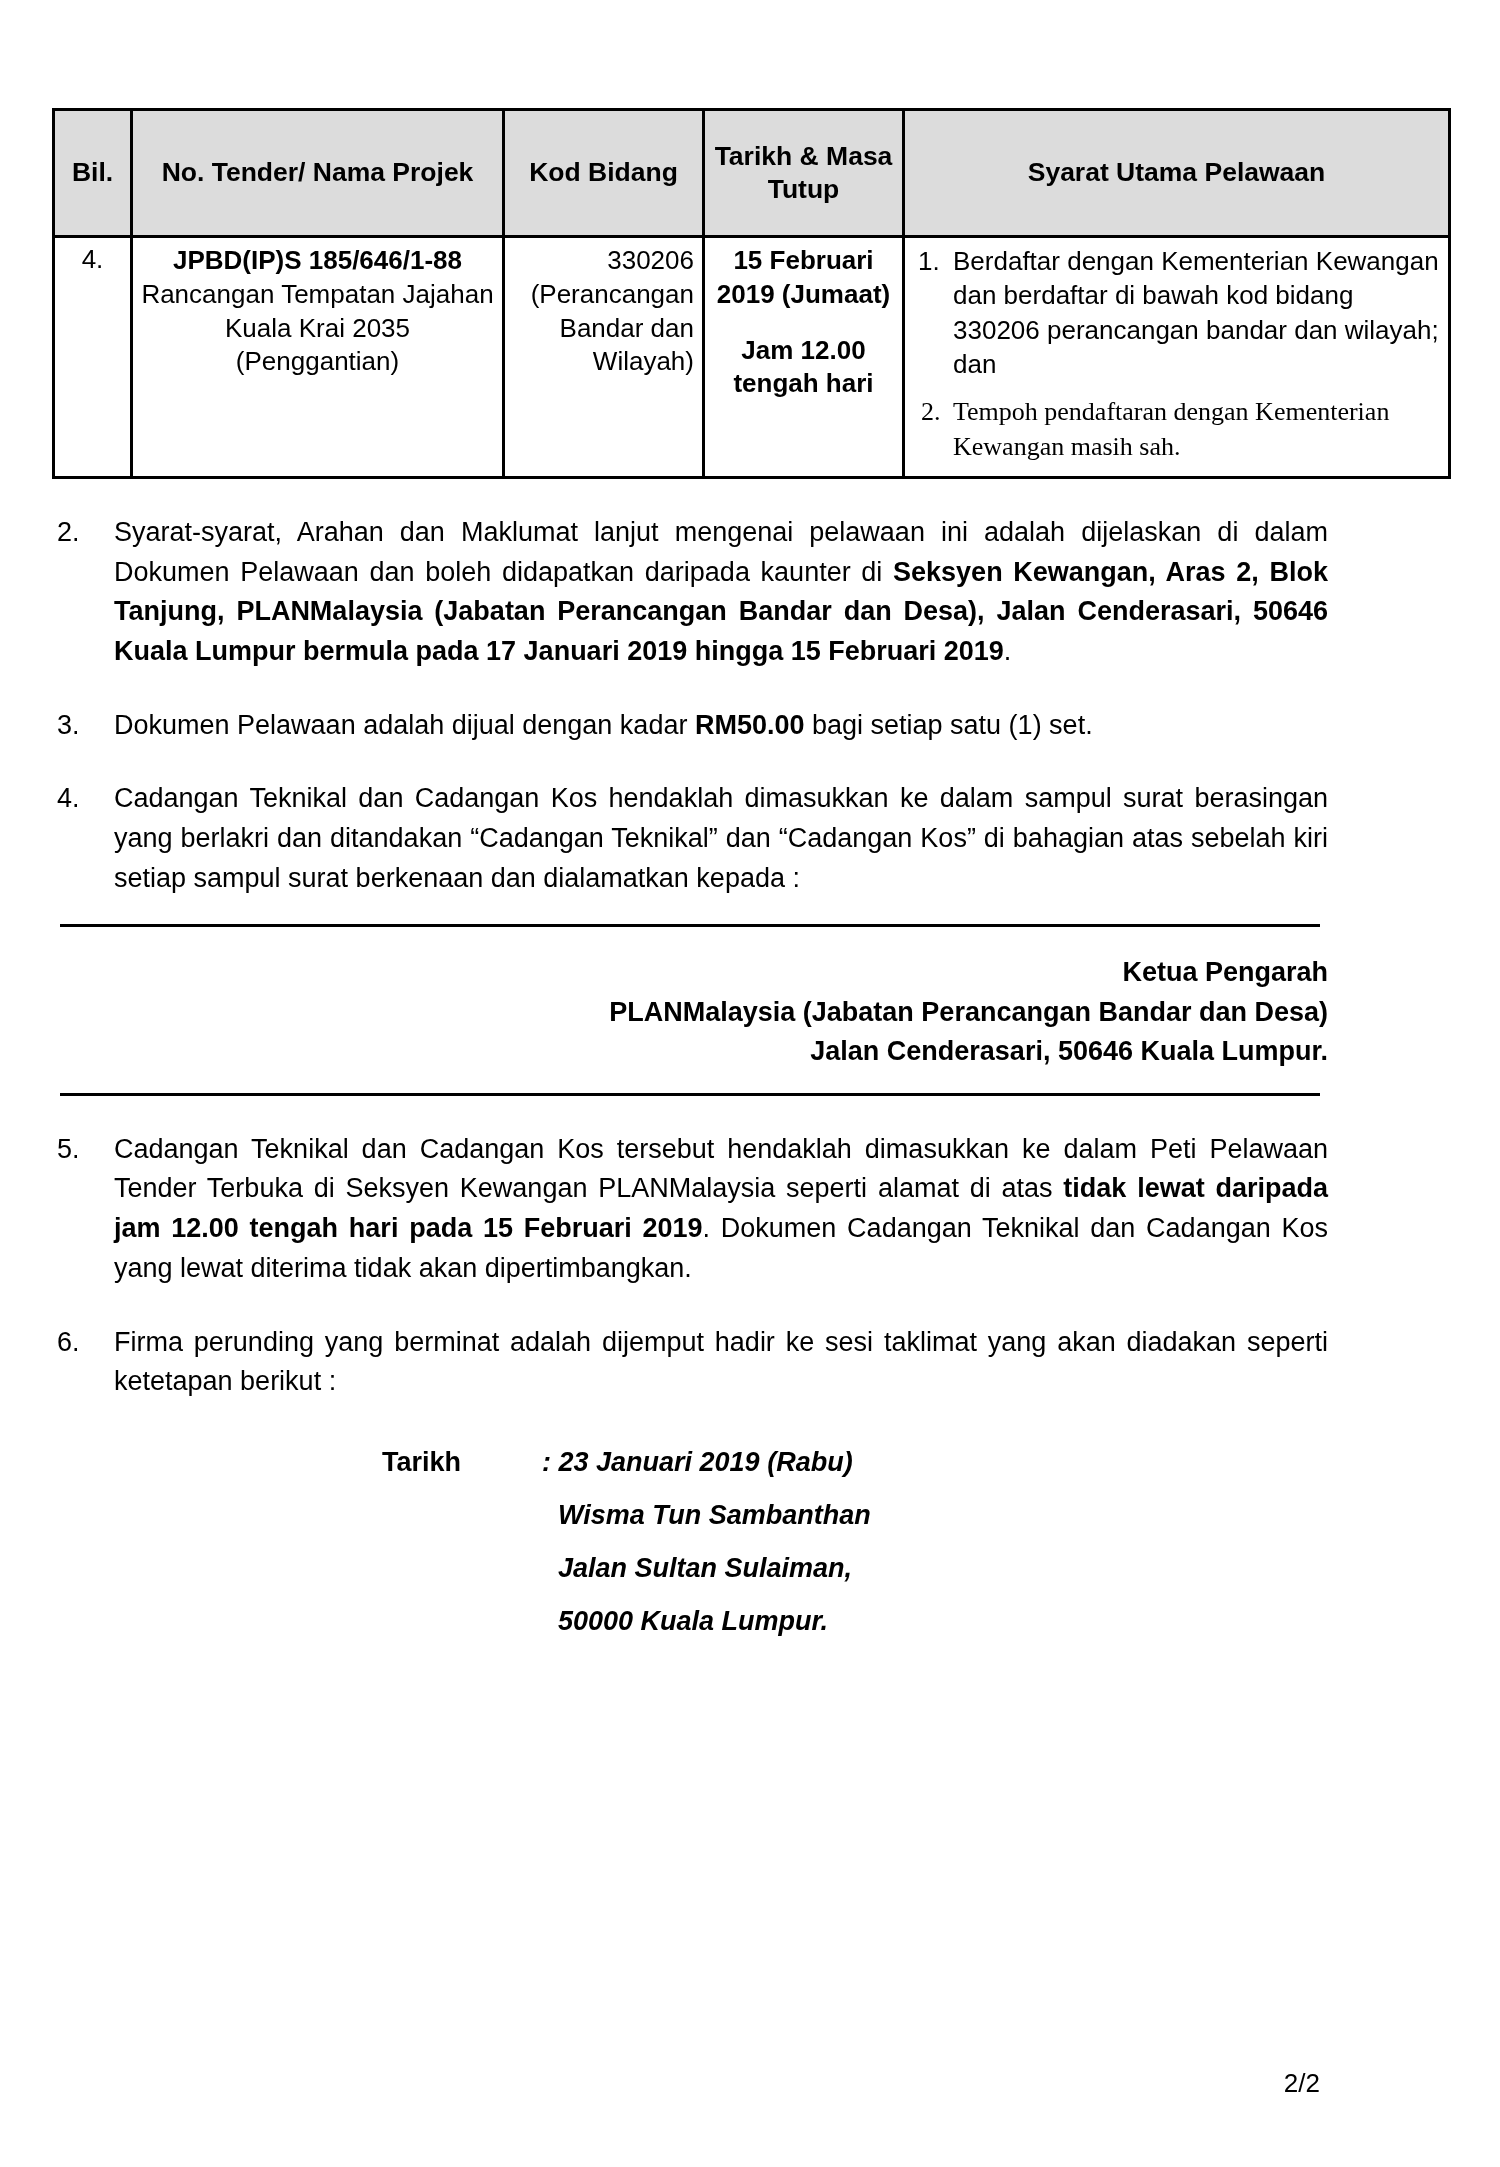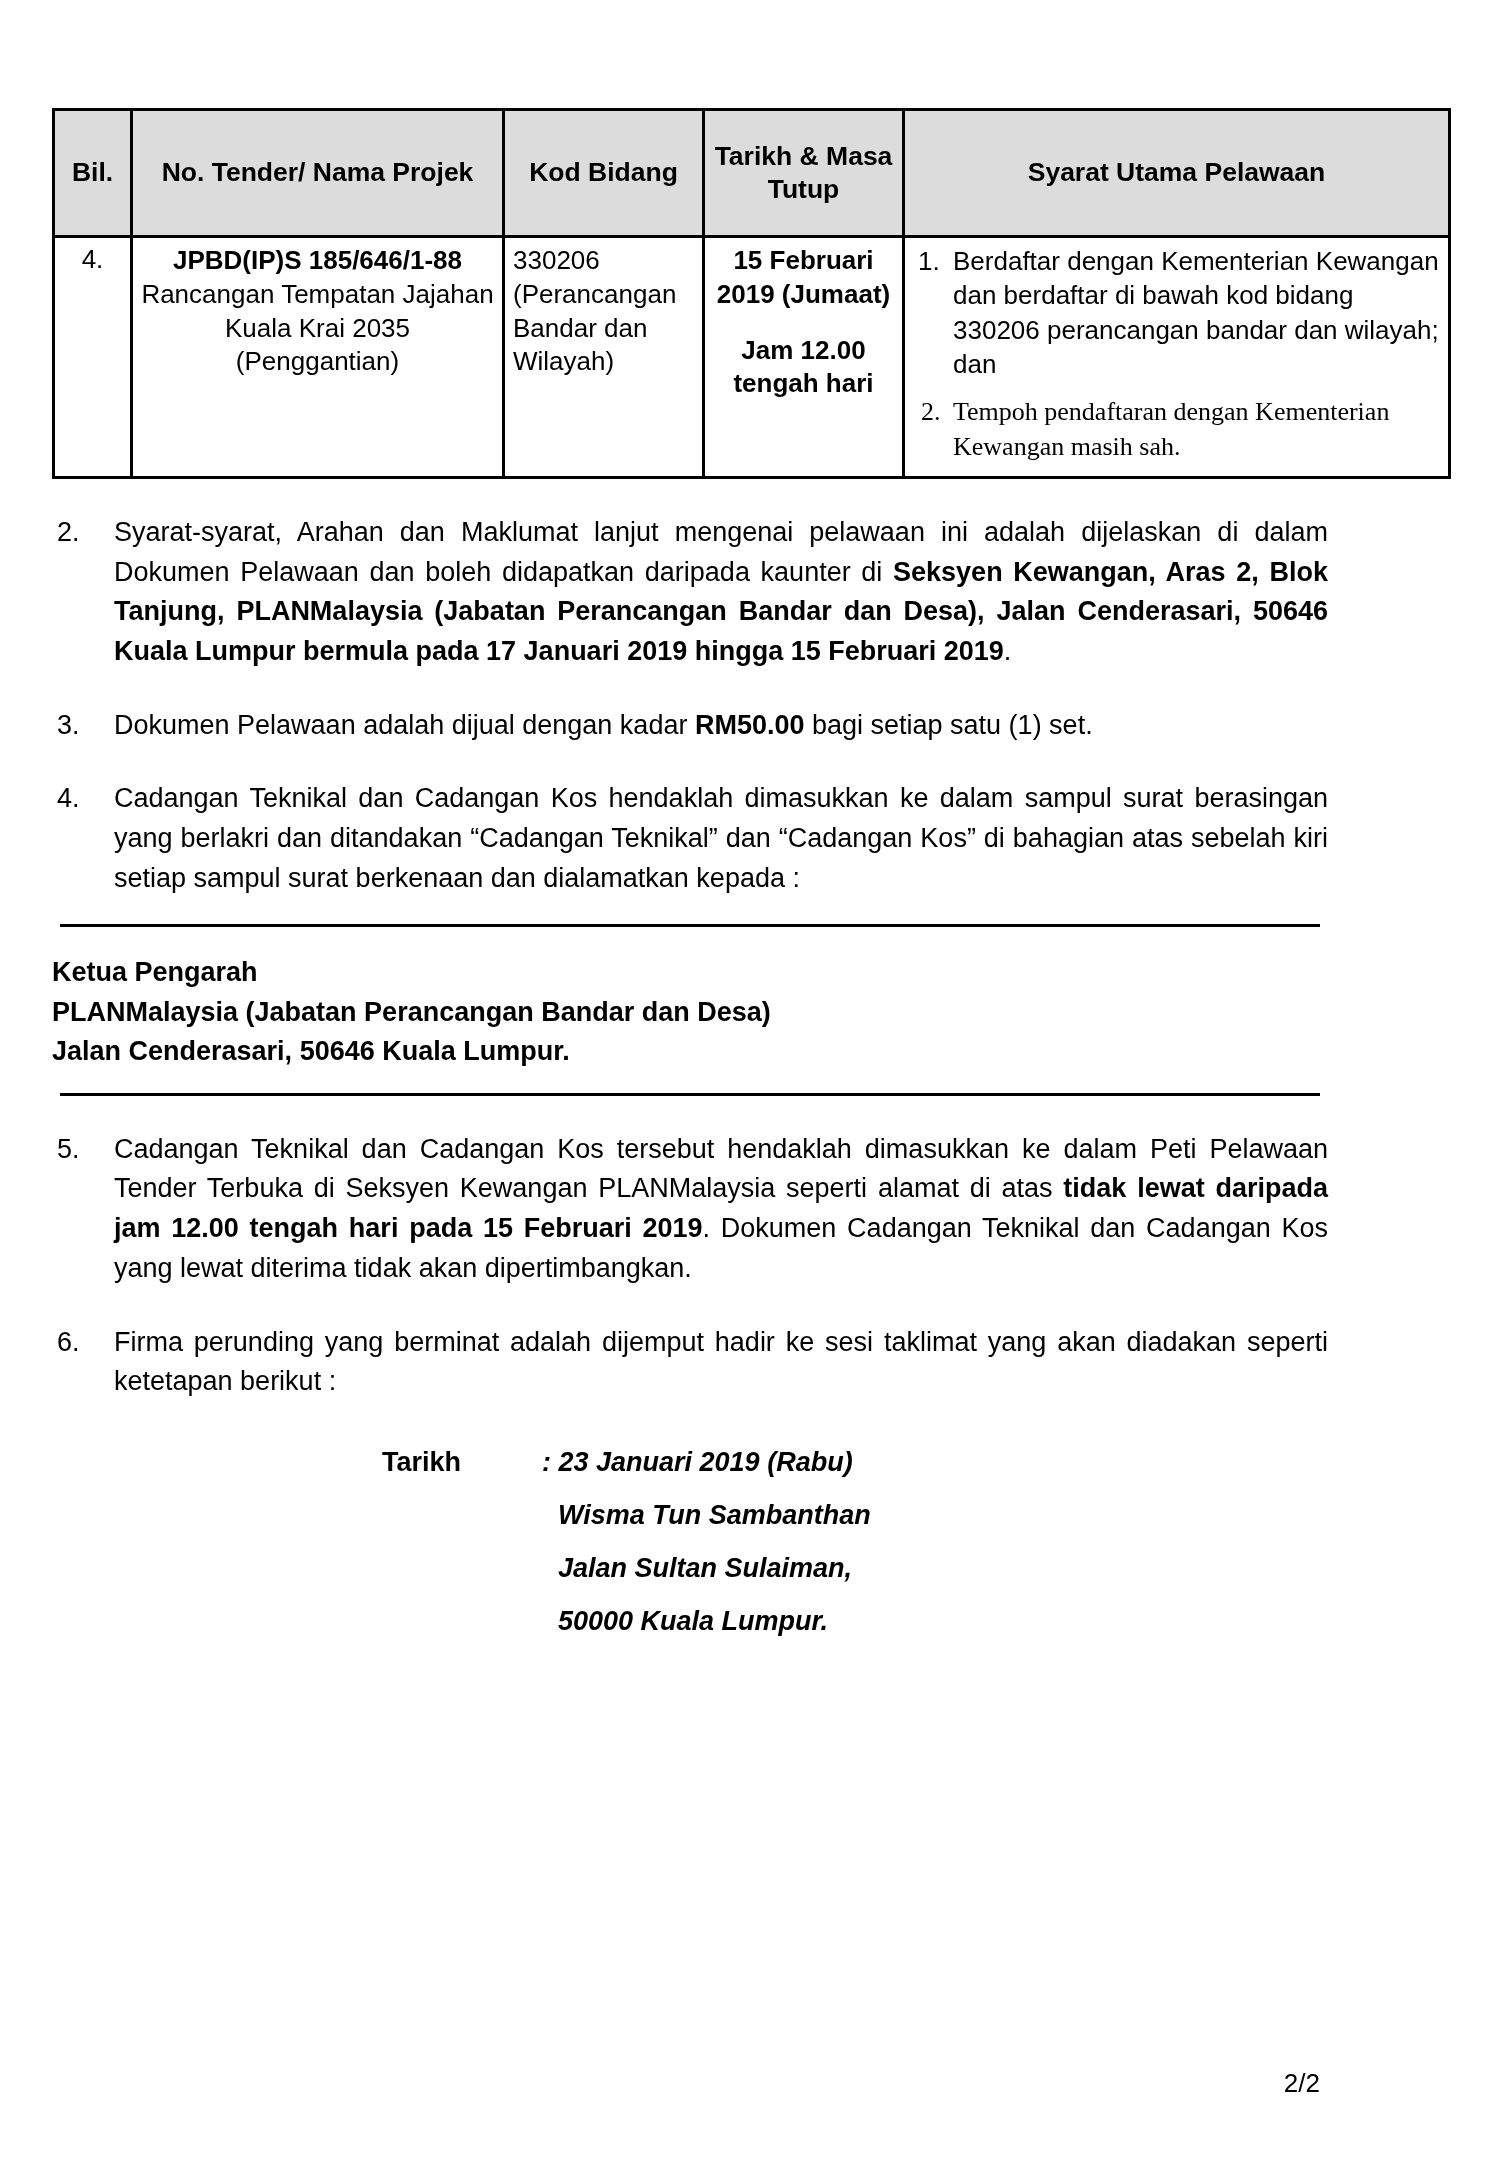--- a/index.html
+++ b/index.html
@@ -64,21 +64,21 @@
     padding-top: 28px;
   }
   td.cell-name .tender-no {
     font-weight: bold;
     display: block;
   }
   td.cell-name .proj-name {
     display: block;
   }
   td.cell-kod {
-    text-align: left;
+    text-align: right;
     font-size: 26px;
     line-height: 1.30;
     padding-top: 28px;
   }
   td.cell-date {
     text-align: center;
     font-size: 26px;
     font-weight: bold;
     line-height: 1.30;
     padding-top: 28px;
@@ -125,21 +125,21 @@
   b, strong { font-weight: bold; }
 
   
   .rule {
     border: 0;
     border-top: 3px solid #000000;
     margin: 26px 8px 0 8px;
     width: calc(100% - 16px);
   }
   .address-block {
-    text-align: left;
+    text-align: right;
     font-weight: bold;
     font-size: 27px;
     line-height: 1.45;
     padding: 26px 0 22px 0;
   }
   .address-block .line { display: block; }
 
   
   .briefing {
     margin-top: 40px;

